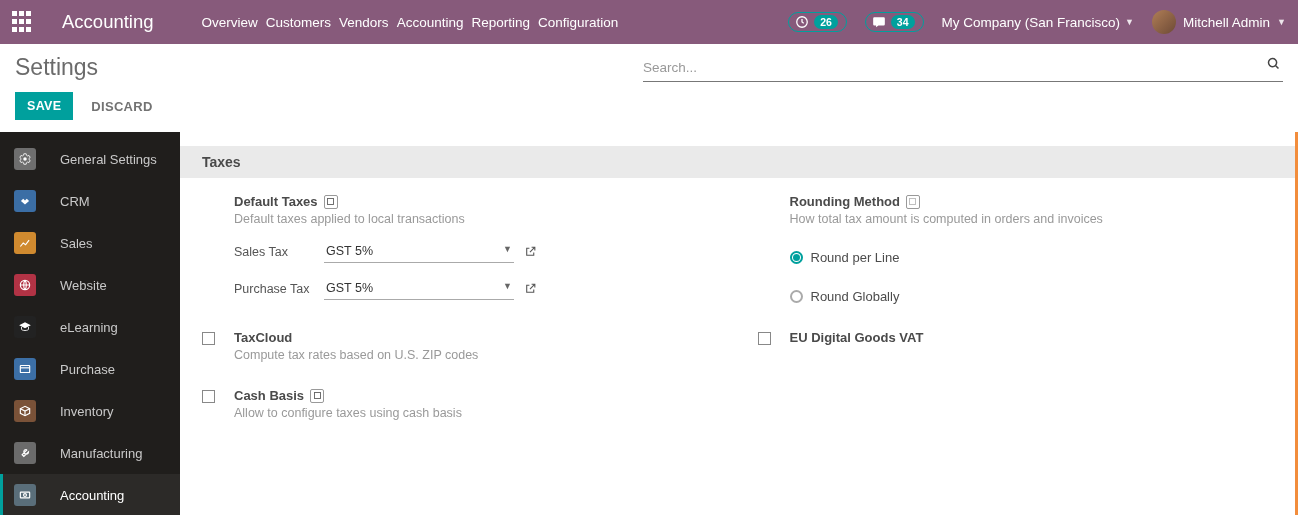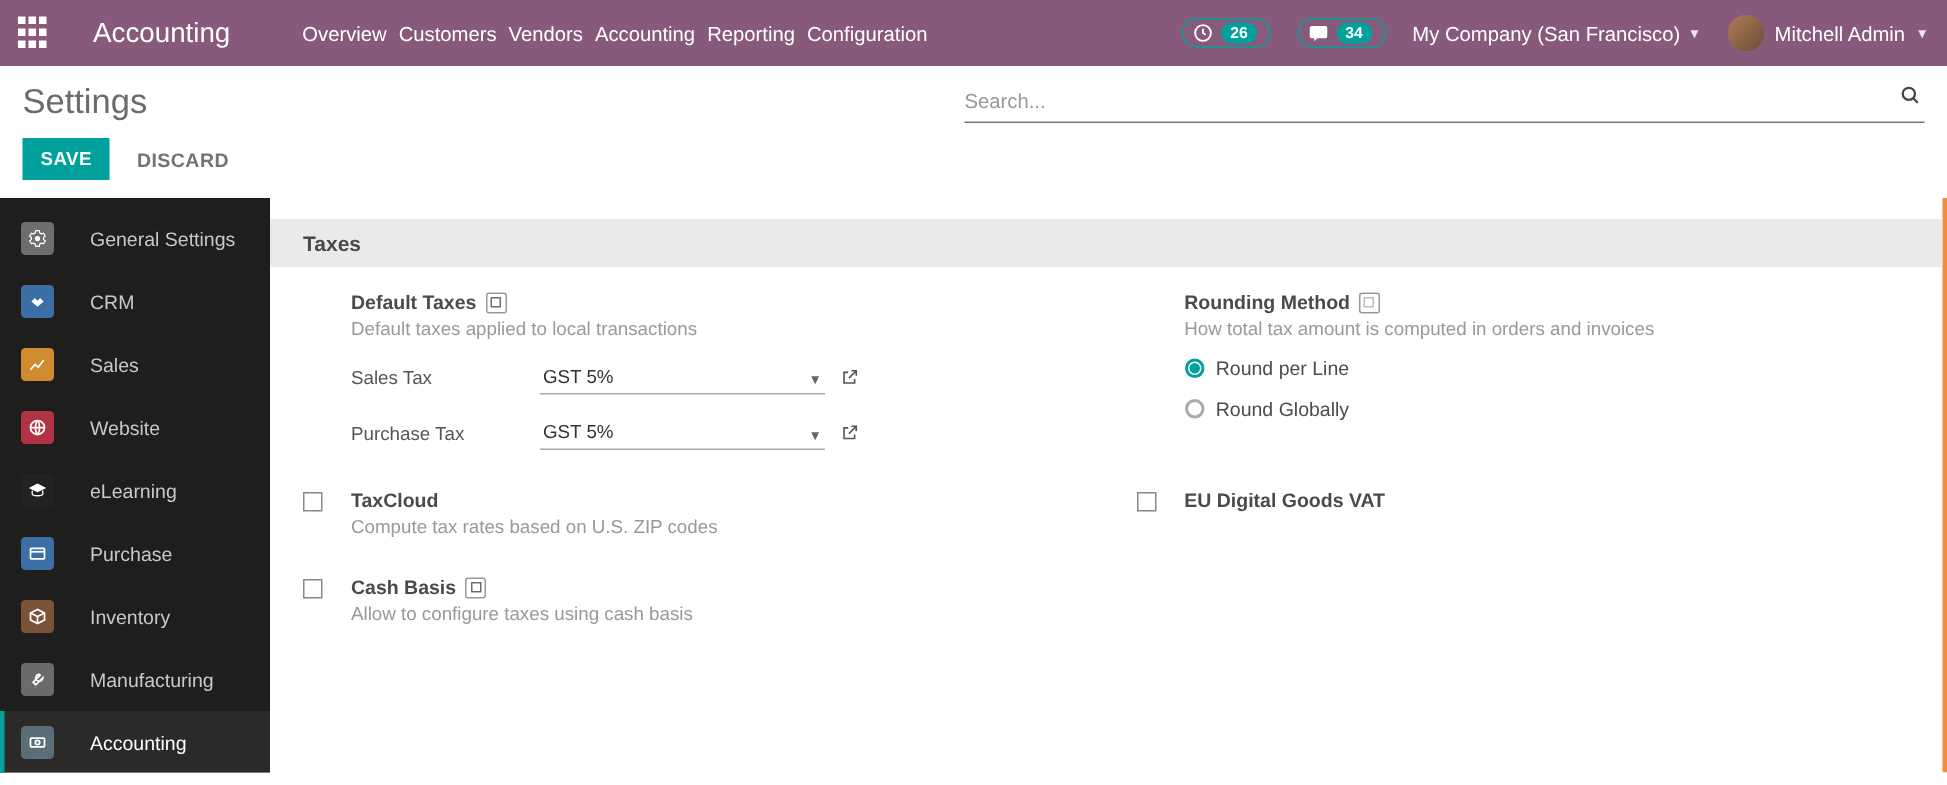--- a/index.html
+++ b/index.html
@@ -45,24 +45,24 @@
 .row2 { display: flex; gap: 40px; }
 .col { flex: 1; display: flex; }
 .chkcol { width: 32px; padding-top: 2px; }
 .chkbox { width: 13px; height: 13px; border: 1px solid #888; display: inline-block; cursor: pointer; background: #fff; }
 .optcol { flex: 1; }
 .opt-title { font-weight: 700; color: #4a4a4a; font-size: 13px; display: flex; align-items: center; gap: 6px; }
 .opt-title .ext { width: 14px; height: 14px; border: 1px solid #999; border-radius: 2px; display: inline-flex; align-items: center; justify-content: center; cursor: pointer; }
 .opt-desc { color: #999; font-size: 12.5px; margin-top: 3px; }
 .field-row { display: flex; align-items: center; margin-top: 14px; }
 .field-label { width: 90px; color: #555; font-size: 12.5px; }
-.sel { width: 190px; border: none; border-bottom: 1px solid #aaa; padding: 4px 18px 4px 2px; position: relative; cursor: pointer; color: #333; font-size: 12.5px; display: flex; align-items: flex-end; margin-left: 36px; }
+.sel { width: 190px; border: none; border-bottom: 1px solid #aaa; padding: 4px 18px 4px 2px; position: relative; cursor: pointer; color: #333; font-size: 12.5px; display: flex; align-items: flex-start; }
 .sel .tri { position: absolute; right: 2px; font-size: 9px; color: #666; }
 .ext-link { margin-left: 10px; color: #555; cursor: pointer; }
-.radio-row { display: flex; align-items: center; gap: 8px; margin-top: 12px; cursor: pointer; }
+.radio-row { display: flex; align-items: center; gap: 8px; margin-top: 24px; cursor: pointer; }
 .radio { width: 13px; height: 13px; border: 2px solid #00a09d; border-radius: 50%; display: inline-flex; align-items: center; justify-content: center; }
 .radio.off { border-color: #aaa; }
 .radio .dot { width: 7px; height: 7px; background: #00a09d; border-radius: 50%; }
 .mt-row { margin-top: 26px; }
 svg { display: block; }
 </style>
 </head>
 <body>
 
 <div class="topbar">

